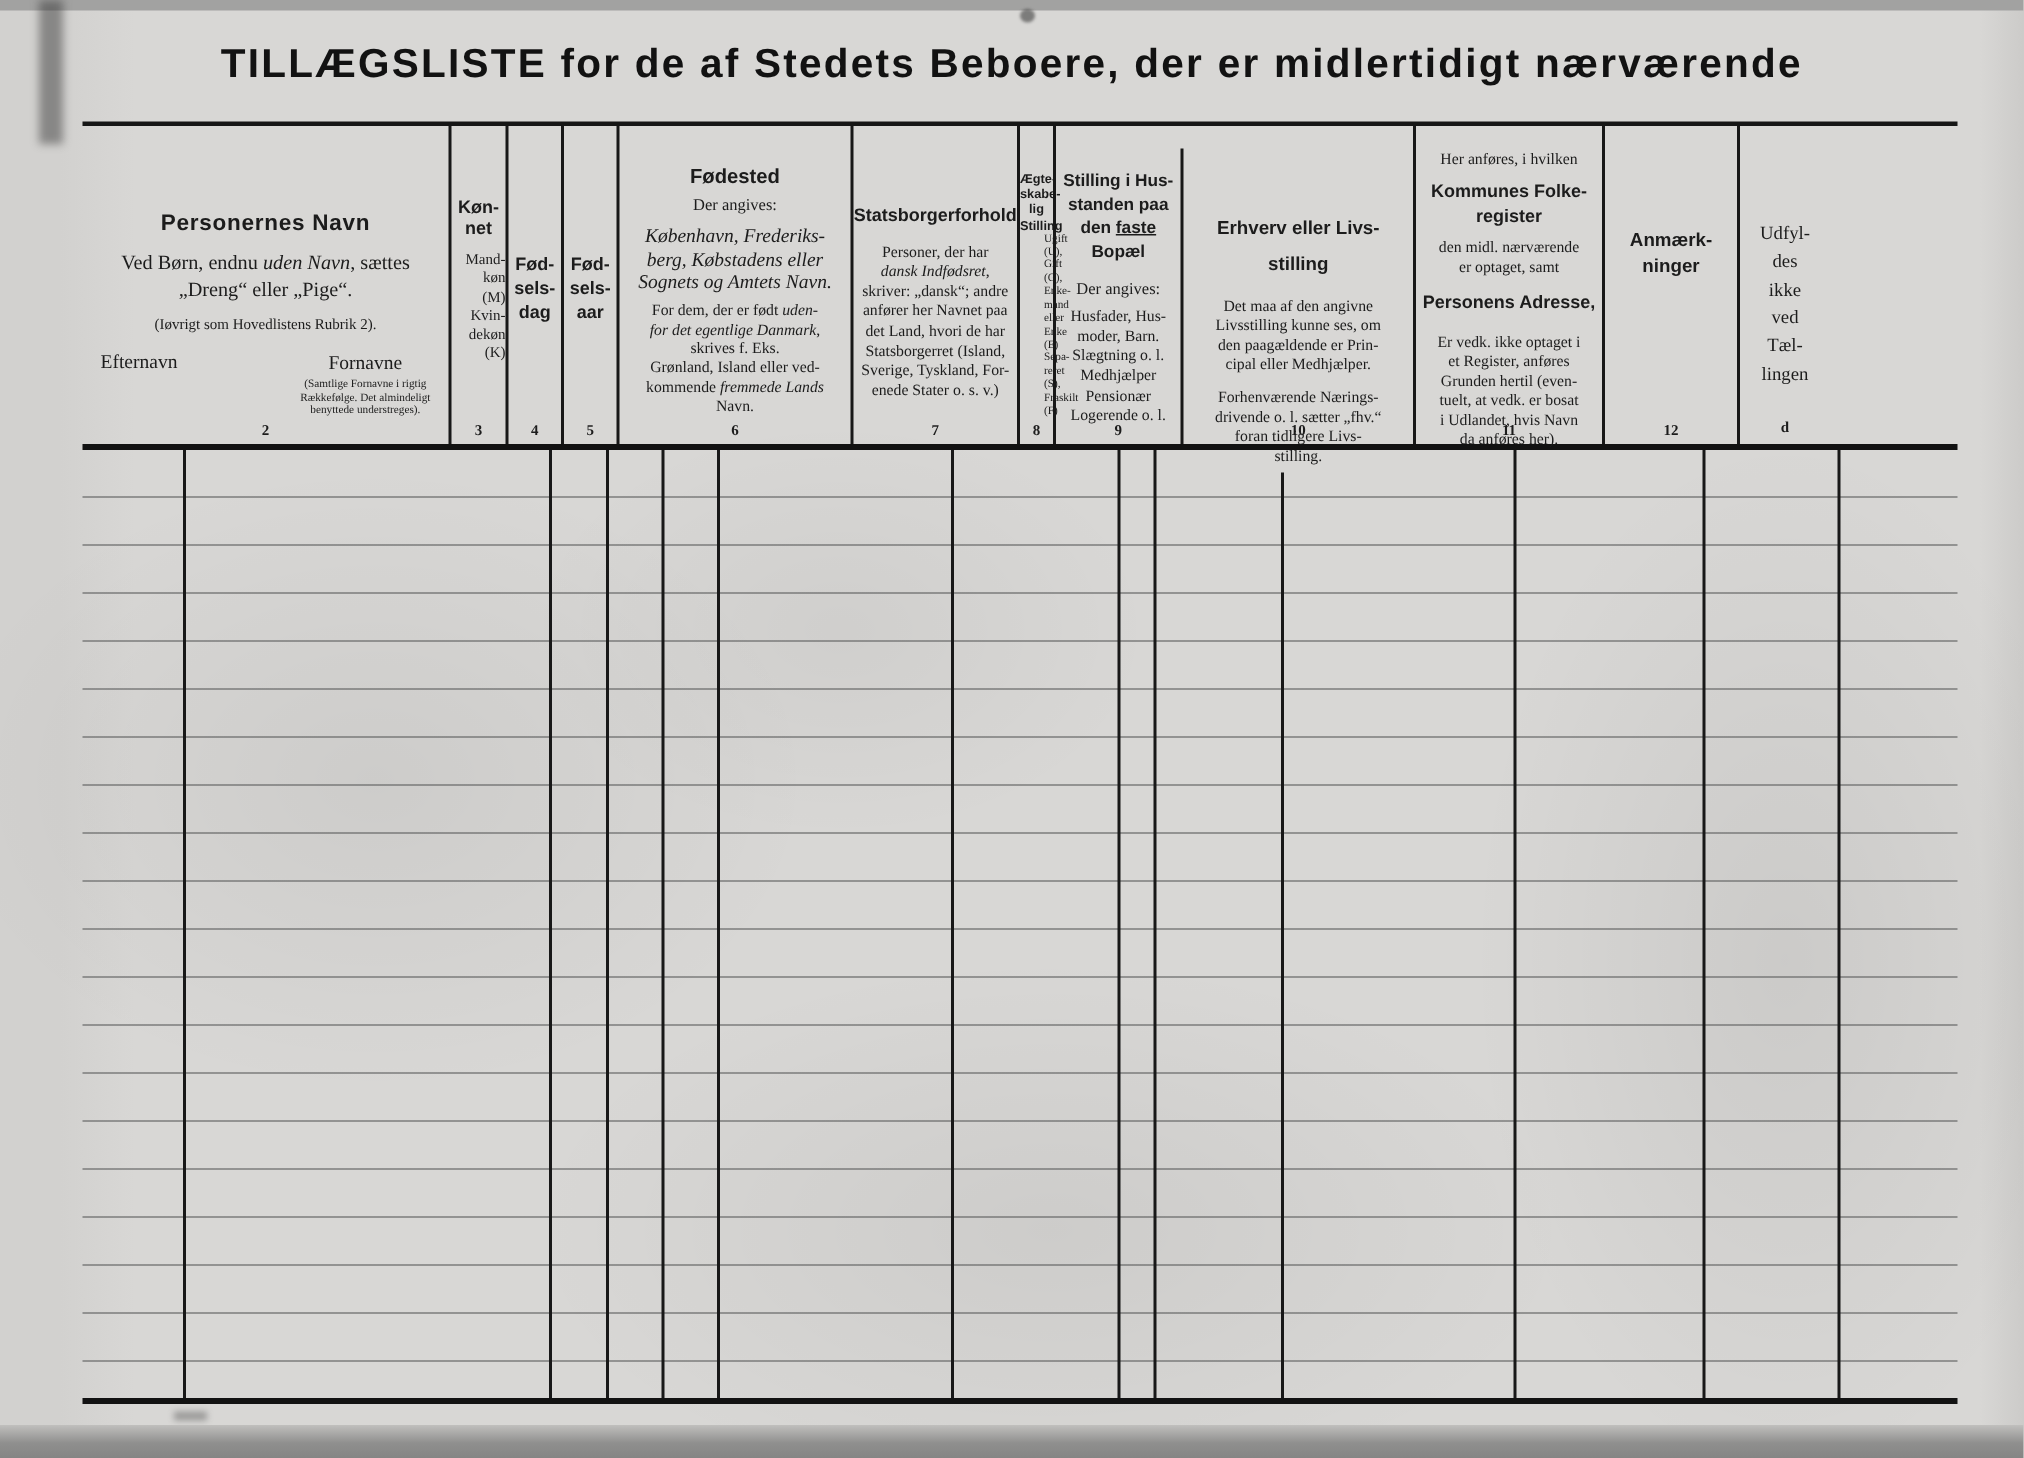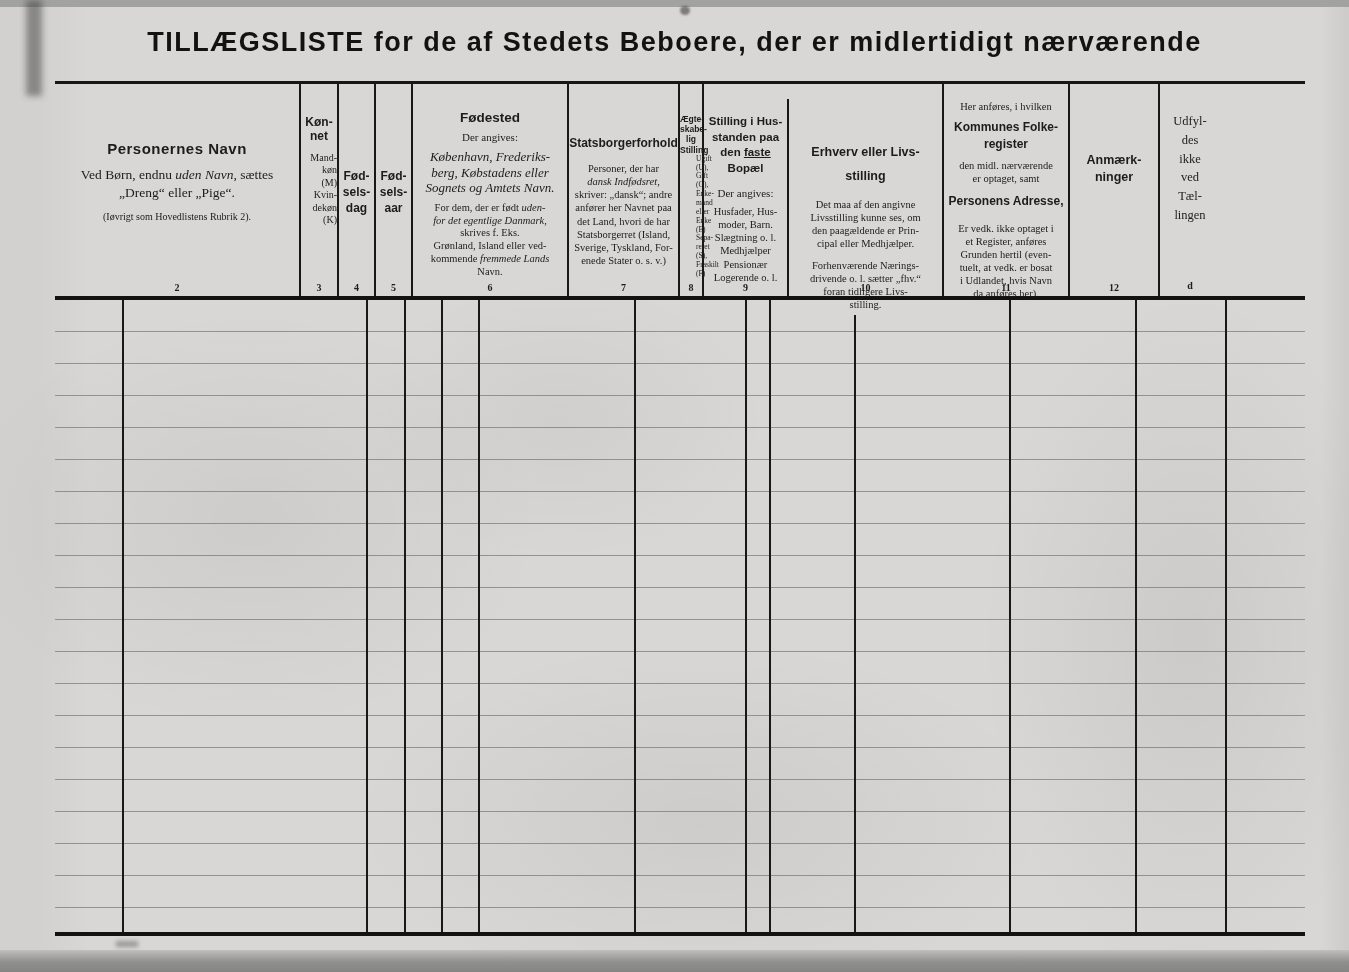--- a/index.html
+++ b/index.html
@@ -53,21 +53,21 @@
   .c1{padding-top:39px;font-size:13px;line-height:1.32;}
   .c2{padding-top:56px;}
   .c2 .h{font-size:15px;letter-spacing:.5px;}
   .c2 .l1{font-size:13.5px;margin-top:9px;line-height:1.3;}
   .c2 .note{font-size:10px;margin-top:10px;}
   .name-row{position:absolute;bottom:18px;left:0;width:100%;display:flex;
     justify-content:space-between;padding:0 12px;box-sizing:border-box;text-align:left;}
   .name-row .nm{font-size:13px;}
   .fornavne-blk{text-align:center;}
   .fornavne-note{font-size:7.5px;line-height:1.15;white-space:pre-line;margin-top:1px;}
-  .c3{padding-top:32px;}
+  .c3{padding-top:48px;}
   .c3 .h{font-size:12px;line-height:1.15;}
   .c3 .sub{font-size:10px;line-height:1.25;margin-top:8px;text-align:right;}
   .c4,.c5{padding-top:84px;}
   .c4 .h,.c5 .h{font-size:12px;line-height:1.35;}
   .c6{padding-top:26px;}
   .c6 .h{font-size:13.5px;}
   .c6 .sub{font-size:11px;margin-top:6px;}
   .c6 .it{font-size:13px;line-height:1.2;margin-top:6px;}
   .c6 .para{font-size:10.5px;line-height:1.22;margin-top:6px;}
   .c7{padding-top:52px;}
@@ -84,21 +84,21 @@
   .c10 .h{font-size:12.5px;line-height:1.9;}
   .c10 .para{font-size:10.5px;line-height:1.25;margin-top:9px;}
   .c11{padding-top:16px;}
   .c11 .sm{font-size:10.5px;line-height:1.25;}
   .c11 .h{font-size:12px;line-height:1.4;margin-top:6px;}
   .c11 .mid{margin-top:6px;}
   .c11 .h2{margin-top:8px;}
   .c11 .para{font-size:10.5px;line-height:1.25;margin-top:12px;}
   .c12{padding-top:68px;}
   .c12 .h{font-size:12.5px;line-height:1.35;}
-  .c13{padding-top:28px;font-size:12.5px;line-height:1.5;}
+  .c13{padding-top:62px;font-size:12.5px;line-height:1.5;}
 </style>
 </head>
 <body>
 
 <div class="page">
   <div class="band-top"></div>
   <div class="smudge1"></div>
   <div class="smudge2"></div>
   <div class="smudge3"></div>
 
@@ -106,20 +106,29 @@
 
   <div class="table">
     <div class="header">
 
 
       <div class="hc c2">
         <p class="h bold-sans">Personernes Navn</p>
         <p class="l1"><span>Ved Børn, endnu </span><span class="i">uden Navn</span><span>, sættes
 „Dreng“ eller „Pige“.</span></p>
         <p class="note">(Iøvrigt som Hovedlistens Rubrik 2).</p>
+        <div class="name-row">
+          <span class="nm">Efternavn</span>
+          <span class="fornavne-blk">
+            <span class="nm">Fornavne</span>
+            <div class="fornavne-note">(Samtlige Fornavne i rigtig
+Rækkefølge. Det almindeligt
+benyttede understreges).</div>
+          </span>
+        </div>
         <div class="colnum">2</div>
       </div>
 
       <div class="hc c3">
         <p class="h bold-sans">Køn-
 net</p>
         <p class="sub">Mand-
 køn
 (M)
 Kvin-

